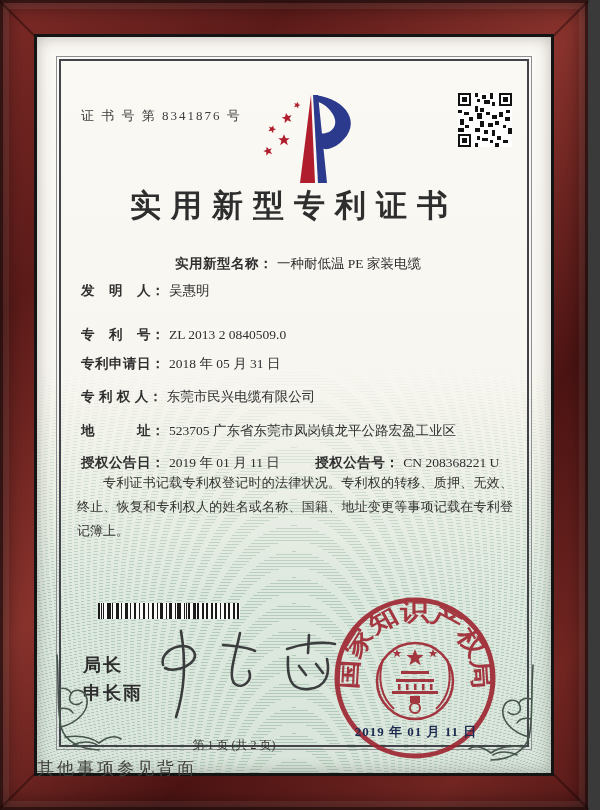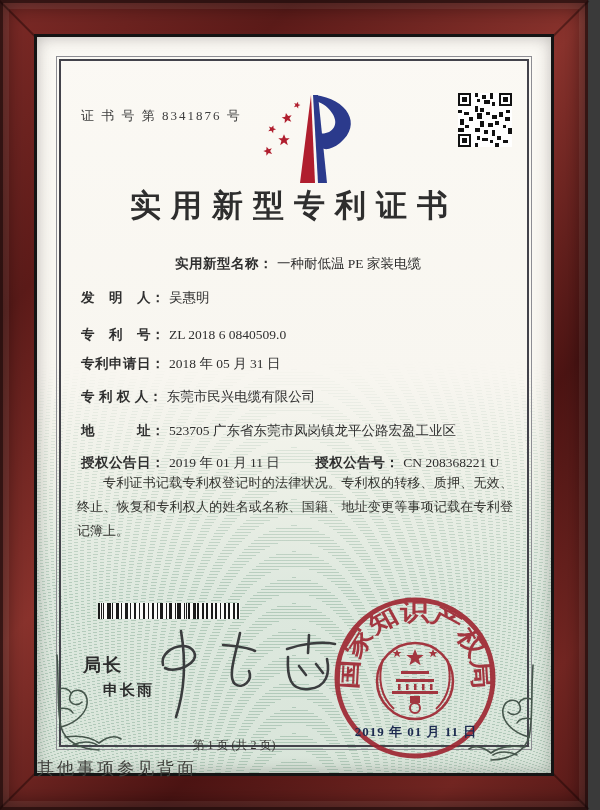--- a/index.html
+++ b/index.html
@@ -66,21 +66,21 @@
   .paras p{margin:0;text-indent:2em;}
 
   .barcode{
     position:absolute;left:61px;top:566px;width:142px;height:16px;background-color:#fbfbf9;
     background-image:
       repeating-linear-gradient(90deg,#1a1a1a 0 2px,transparent 2px 5px,#1a1a1a 5px 6px,transparent 6px 9px),
       repeating-linear-gradient(90deg,transparent 0 3px,#1a1a1a 3px 4px,transparent 4px 11px,#1a1a1a 11px 13px,transparent 13px 17px);
   }
 
   .director{position:absolute;left:46px;top:616px;font-size:18px;color:#2d2d2d;font-weight:600;letter-spacing:2px;}
-  .director-name{position:absolute;left:46px;top:644px;font-size:15px;color:#2d2d2d;font-weight:600;letter-spacing:2px;margin-left:20px;}
+  .director-name{position:absolute;left:46px;top:644px;font-size:18px;color:#2d2d2d;font-weight:600;letter-spacing:2px;}
   .sig{position:absolute;left:102px;top:588px;width:215px;height:100px;}
 
   .seal{position:absolute;left:293px;top:556px;width:170px;height:170px;}
   .seal-date{
     position:absolute;left:296px;top:686px;width:166px;text-align:center;
     font-size:13px;font-weight:700;color:#1d2b50;letter-spacing:1px;white-space:nowrap;
   }
   .page-info{position:absolute;left:0;right:120px;top:700px;text-align:center;font-size:12px;color:#33332f;}
 
   .flourish{position:absolute;width:72px;height:100px;color:#46564c;}
@@ -171,25 +171,25 @@
           <rect x="20" y="27" width="2" height="2"></rect>
         <rect x="9" y="27" width="2" height="2"></rect>
       </g>
     </svg>
 
     <div class="title">实用新型专利证书</div>
 
     <div class="row" style="top:218px;text-align:center;">
       <span class="lbl">实用新型名称：</span><span class="val">一种耐低温 PE 家装电缆</span>
     </div>
-    <div class="row" style="top:252px;">
+    <div class="row" style="top:245px;">
       <span class="lbl">发　明　人：</span><span class="val">吴惠明</span>
     </div>
     <div class="row" style="top:289px;">
-      <span class="lbl">专　利　号：</span><span class="val">ZL 2018 6 0840509.0</span>
+      <span class="lbl">专　利　号：</span><span class="val">ZL 2013 2 0840509.0</span>
     </div>
     <div class="row" style="top:318px;">
       <span class="lbl">专利申请日：</span><span class="val">2018 年 05 月 31 日</span>
     </div>
     <div class="row" style="top:351px;">
       <span class="lbl">专 利 权 人：</span><span class="val">东莞市民兴电缆有限公司</span>
     </div>
     <div class="row" style="top:385px;">
       <span class="lbl">地　　　址：</span><span class="val">523705 广东省东莞市凤岗镇龙平公路宏盈工业区</span>
     </div>

